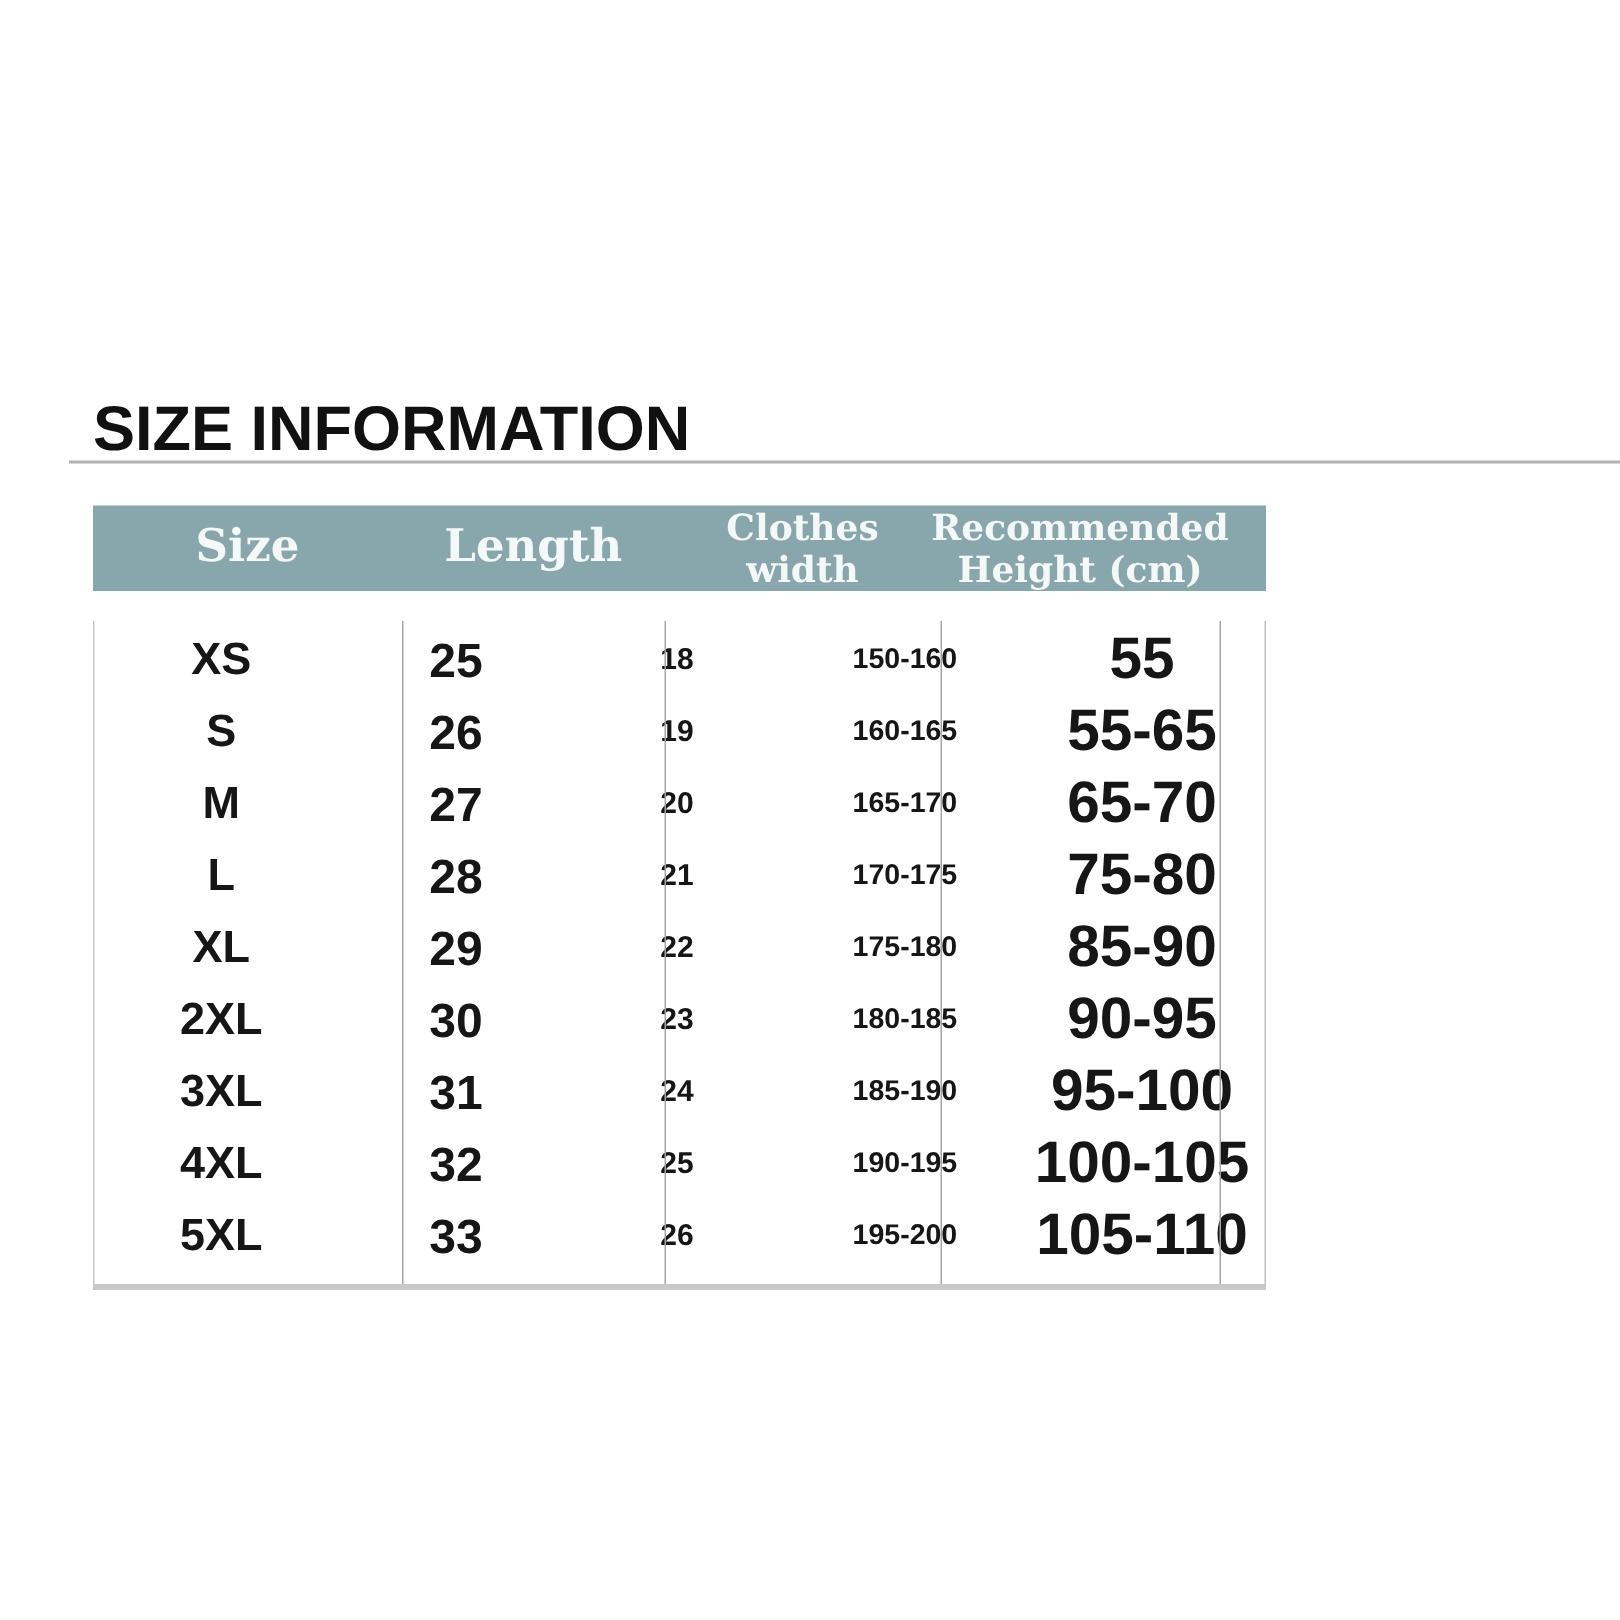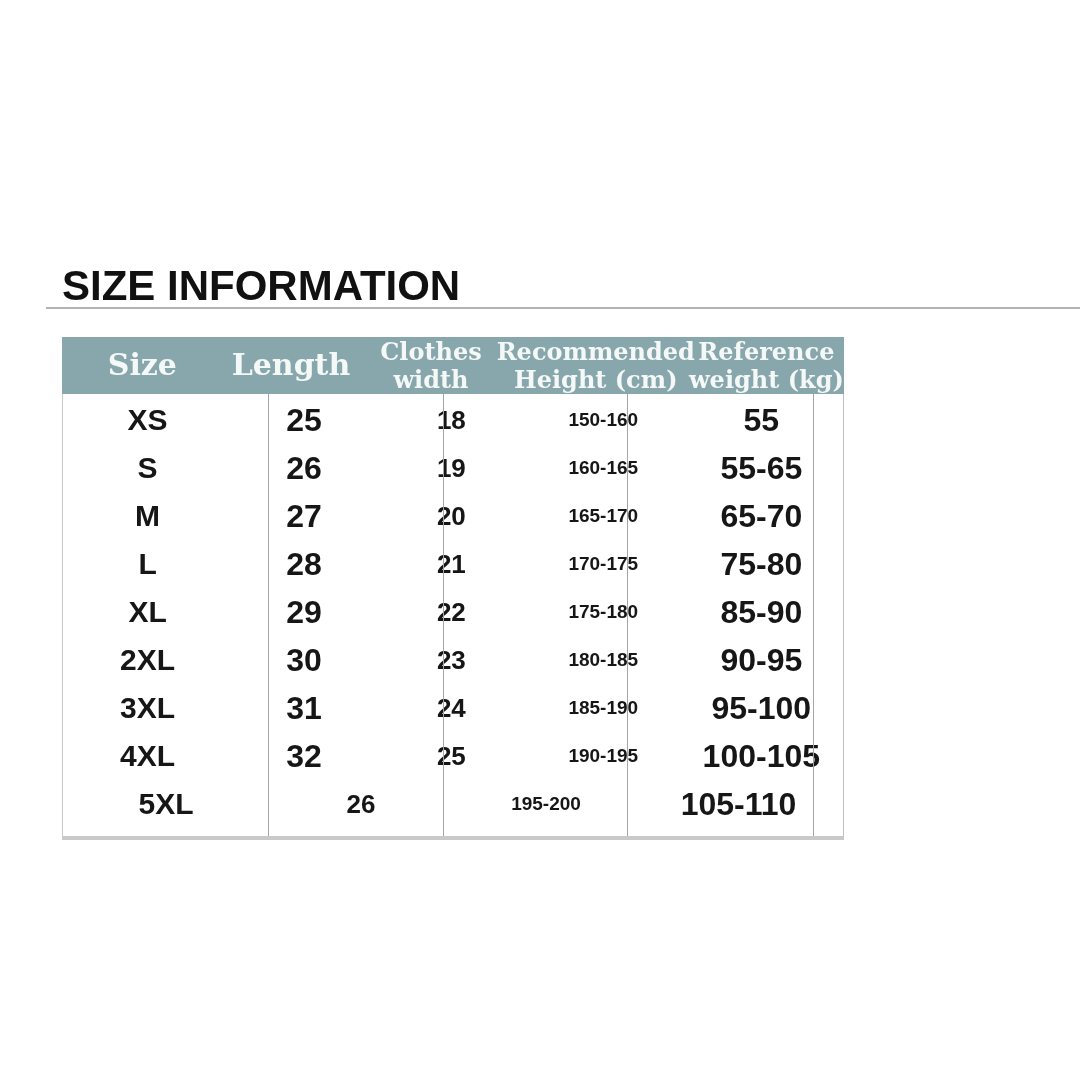--- a/index.html
+++ b/index.html
@@ -42,58 +42,57 @@
   .th.single{font-size:30px;}
   .th.double{font-size:24px;}
 
   .tbody{
     position:relative;
     border-left:1px solid var(--outer);
     border-right:1px solid #bfbfbf;
     border-bottom:4px solid var(--outer);
     padding:2px 0 8px 0;
     background:#fff;
+    margin-top:20px;
   }
   .vline{
     position:absolute;top:0;bottom:0;width:1px;background:var(--divider);
   }
   .vline.v1{left:205px;}
   .vline.v2{left:380px;}
   .vline.v3{left:564px;}
   .vline.v4{left:750px;}
 
   .trow{display:flex;height:48px;}
   .cell{
     display:flex;align-items:center;justify-content:center;
     text-align:center;color:var(--body-fg);
   }
   .c0{width:206px;font-size:30px;font-weight:700;}
   .c1{width:175px;font-size:32px;font-weight:700;}
-  .c2{width:184px;font-size:26px;font-weight:700;}
+  .c2{width:184px;font-size:20px;font-weight:700;}
   .c3{width:186px;font-size:19px;font-weight:600;}
-  .c4{width:199px;font-size:32px;font-weight:600;}
+  .c4{width:199px;font-size:39px;font-weight:600;}
   .th.c0{width:206px;} .th.c1{width:175px;} .th.c2{width:184px;}
   .th.c3{width:186px;} .th.c4{width:199px;}
 </style>
 </head>
 <body>
 
 <div class="page-title">SIZE INFORMATION</div>
 <div class="title-rule"></div>
 
 <div class="size-table">
   <div class="thead">
     <div class="th single c0">Size</div>
     <div class="th single c1">Length</div>
     <div class="th double c2">Clothes
 width</div>
     <div class="th double c3">Recommended
 Height (cm)</div>
-    <div class="th double c4">Reference
-weight (kg)</div>
   </div>
   <div class="tbody">
     <div class="vline v1"></div>
     <div class="vline v2"></div>
     <div class="vline v3"></div>
     <div class="vline v4"></div>
   <div class="trow">
     <div class="cell c0">XS</div>
     <div class="cell c1">25</div>
     <div class="cell c2">18</div>
@@ -144,18 +143,19 @@
   </div>
       <div class="trow">
     <div class="cell c0">4XL</div>
     <div class="cell c1">32</div>
     <div class="cell c2">25</div>
     <div class="cell c3">190-195</div>
     <div class="cell c4">100-105</div>
   </div>
       <div class="trow">
     <div class="cell c0">5XL</div>
+    <div class="cell c1">33</div>
     <div class="cell c2">26</div>
     <div class="cell c3">195-200</div>
     <div class="cell c4">105-110</div>
   </div>
     </div>
 </div>
 
 </body></html>

